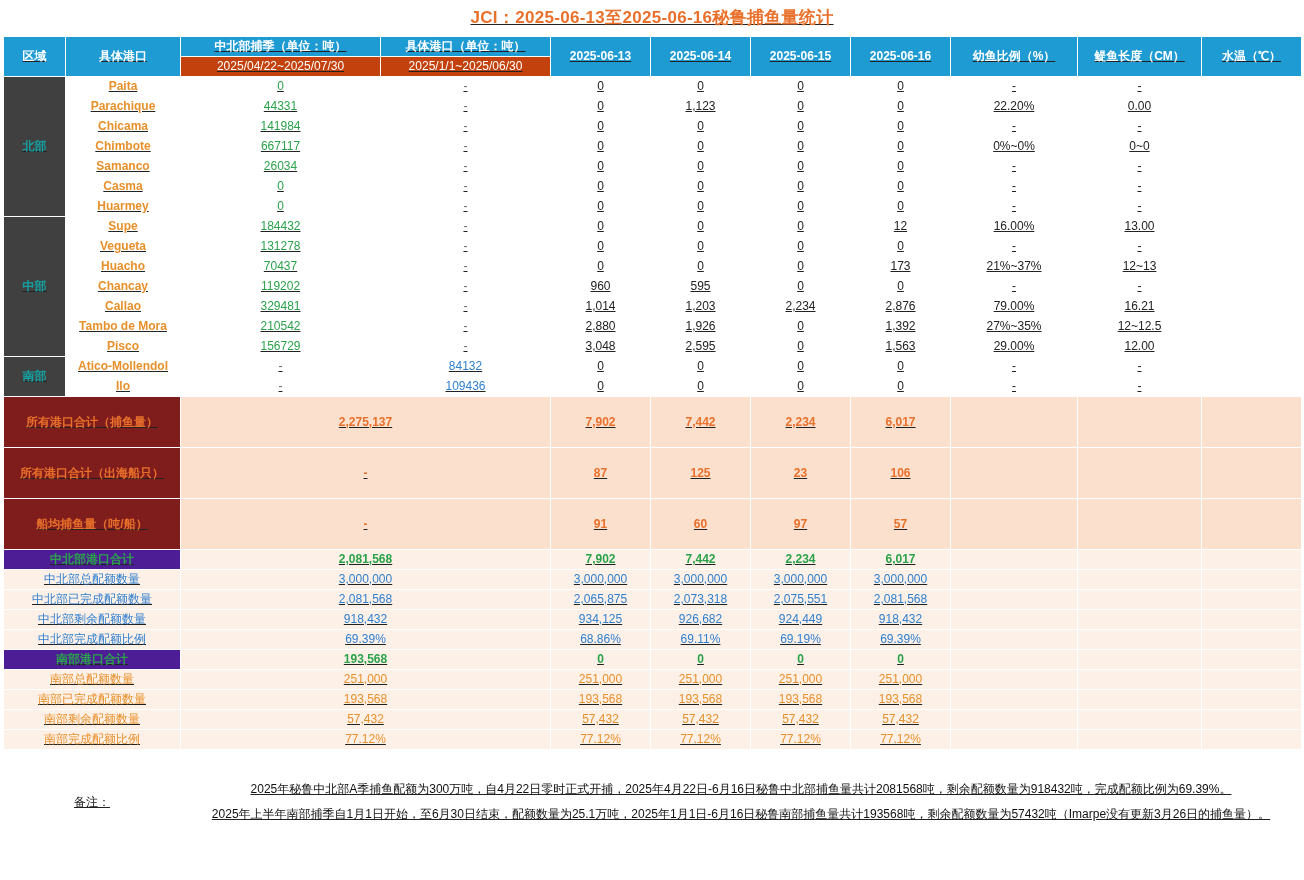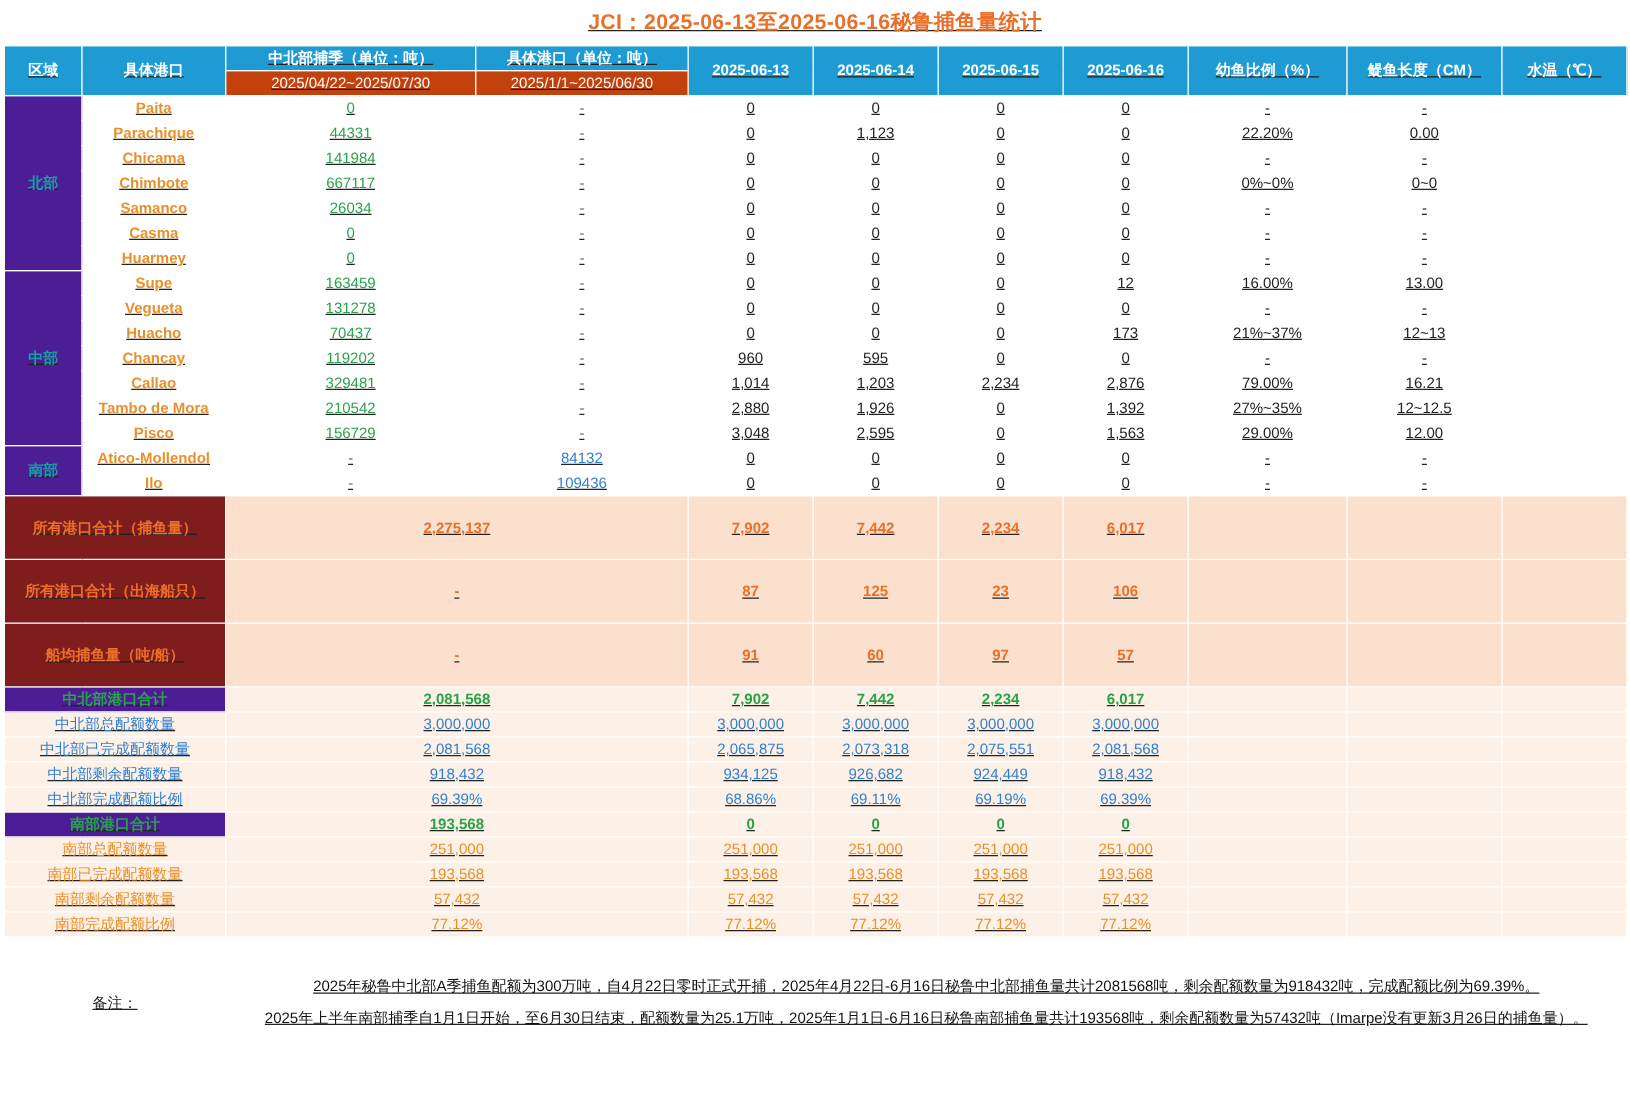--- a/index.html
+++ b/index.html
@@ -49,21 +49,21 @@
     font-weight: bold;
     font-size: 13px;
   }
   .hdr-sub {
     background: #c2410c;
     color: #ffffff;
     font-size: 12px;
     font-weight: normal;
   }
   .region {
-    background: #4c1d95;
+    background: #404040;
     color: #14a0a0;
     font-weight: bold;
     font-size: 12.5px;
     border: 1px solid #cfcfcf;
   }
   .port {
     background: #ffffff;
     color: #e8902a;
     font-weight: bold;
     text-align: center;
@@ -290,21 +290,21 @@
           <td class="plain">0</td>
           <td class="plain">0</td>
           <td class="plain">0</td>
           <td class="plain">-</td>
           <td class="plain">-</td>
           <td class="plain"></td>
         </tr>
         <tr>
           <td class="region" rowspan="7">中部</td>
           <td class="port">Supe</td>
-          <td class="numgreen">163459</td>
+          <td class="numgreen">184432</td>
           <td class="dash">-</td>
           <td class="plain">0</td>
           <td class="plain">0</td>
           <td class="plain">0</td>
           <td class="plain">12</td>
           <td class="plain">16.00%</td>
           <td class="plain">13.00</td>
           <td class="plain"></td>
         </tr>
         <tr>

